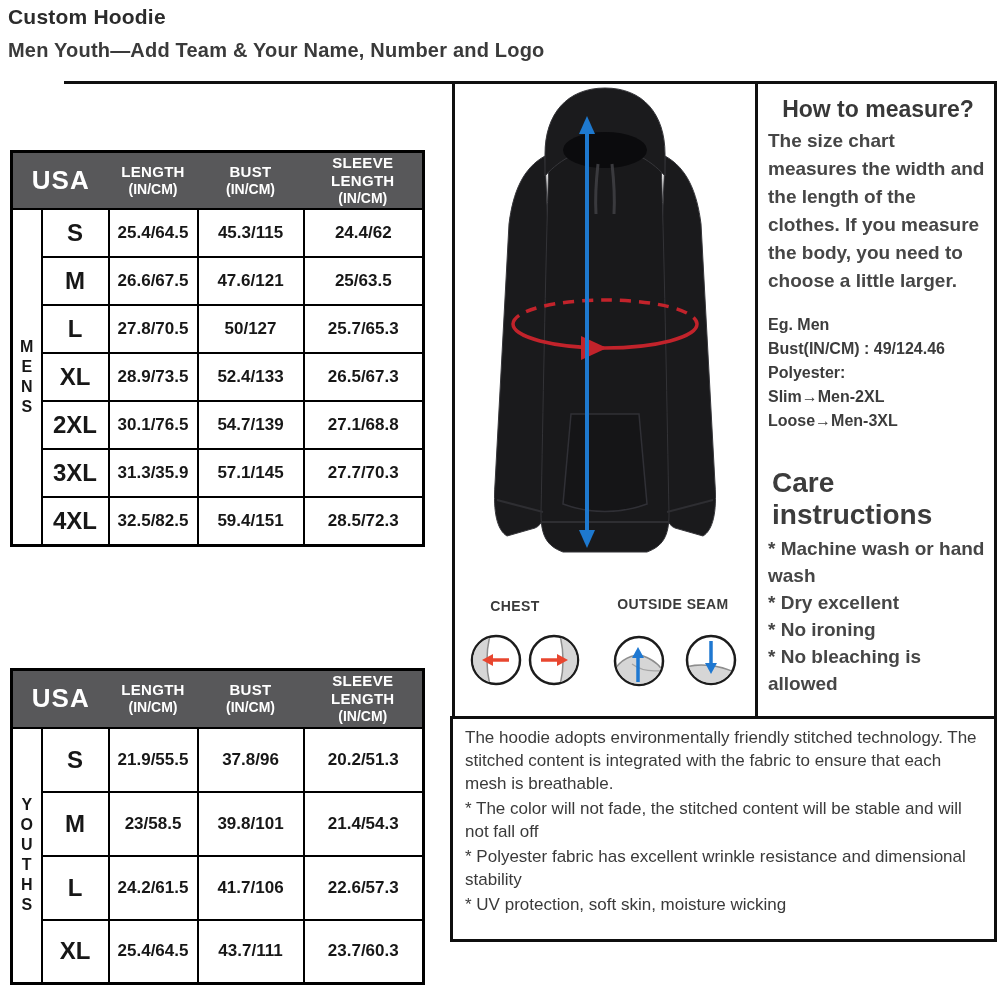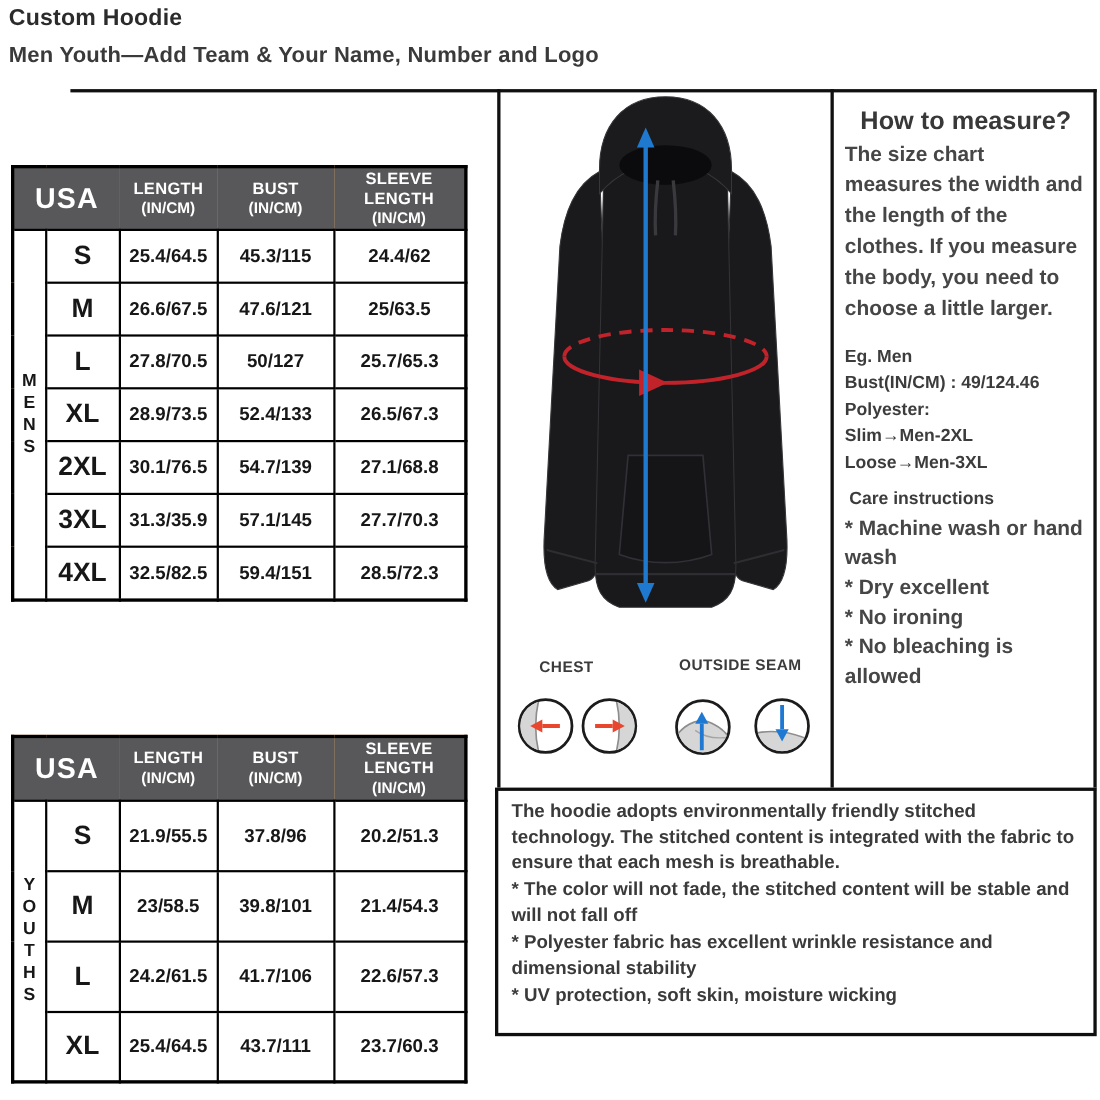--- a/index.html
+++ b/index.html
@@ -32,26 +32,26 @@
   .diagram-label{position:absolute;font-size:14px;font-weight:bold;color:#3b3b3b;letter-spacing:.4px;text-align:center}
   #chest-label{left:18px;top:514px;width:84px}
   #outside-seam-label{left:148px;top:512px;width:140px}
   .measure-icon{position:absolute;width:54px;height:54px}
 
   
   #measure-panel{position:absolute;left:758px;top:84px;width:236px;height:632px;padding:12px 6px 0 10px;color:#3f3f3f}
   #measure-heading{font-size:23px;font-weight:bold;text-align:center;color:#383838;margin-bottom:4px}
   #measure-body{font-size:19px;font-weight:bold;line-height:28px;color:#464646}
   #example-block{margin-top:18px;font-size:16px;font-weight:bold;line-height:24px;color:#3c3c3c}
-  #care-heading{margin-top:12px;font-size:16px;font-weight:bold;color:#3c3c3c;padding-left:4px}
+  #care-heading{margin-top:34px;font-size:28px;font-weight:bold;color:#3c3c3c;padding-left:4px}
   #care-list{margin-top:4px;font-size:19px;font-weight:bold;line-height:27px;color:#464646}
 
   
   #features-box{position:absolute;left:450px;top:716px;width:547px;height:226px;border:3px solid #0f0f0f;background:#fff;padding:7px 10px 0 12px;color:#3a3a3a}
-  #features-box .feature-line{font-size:17px;font-weight:bold;line-height:23px;margin-bottom:2px}
+  #features-box .feature-line{font-size:17px;font-weight:normal;line-height:23px;margin-bottom:2px}
 </style>
 </head>
 <body>
 
 <div id="canvas">
 
   <div class="page-title">Custom Hoodie</div>
   <div class="page-subtitle">Men  Youth—Add Team &amp; Your Name, Number and Logo</div>
 
   <div class="hline" style="left:64px;top:81px;width:933px;height:3px"></div>

